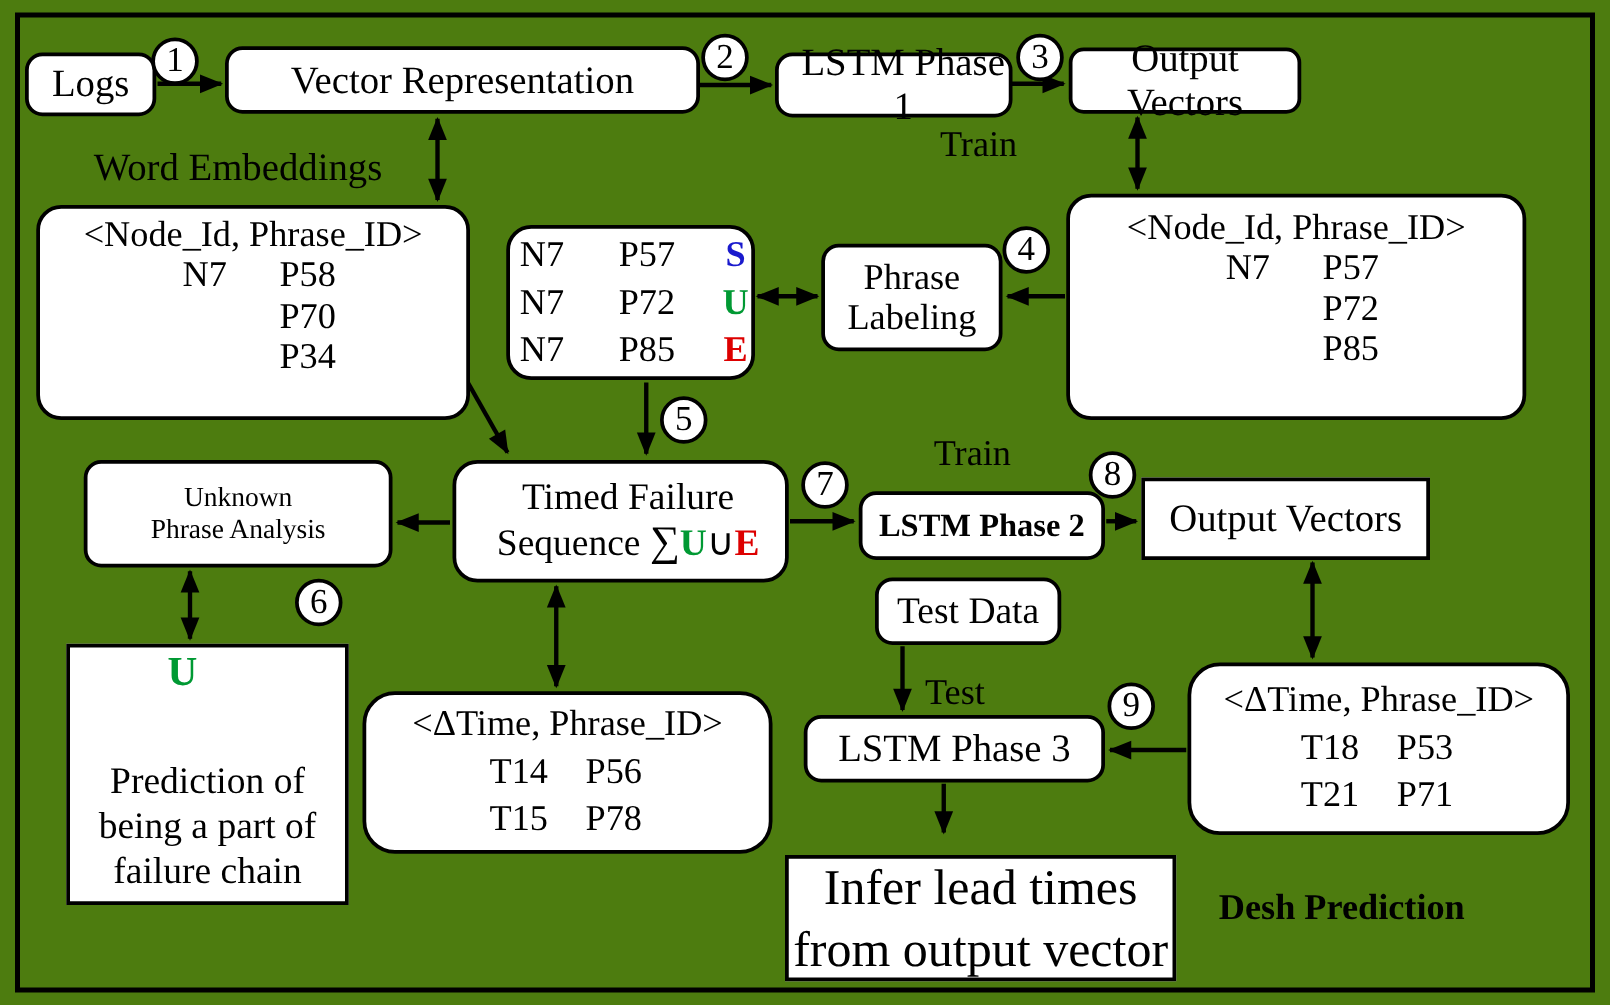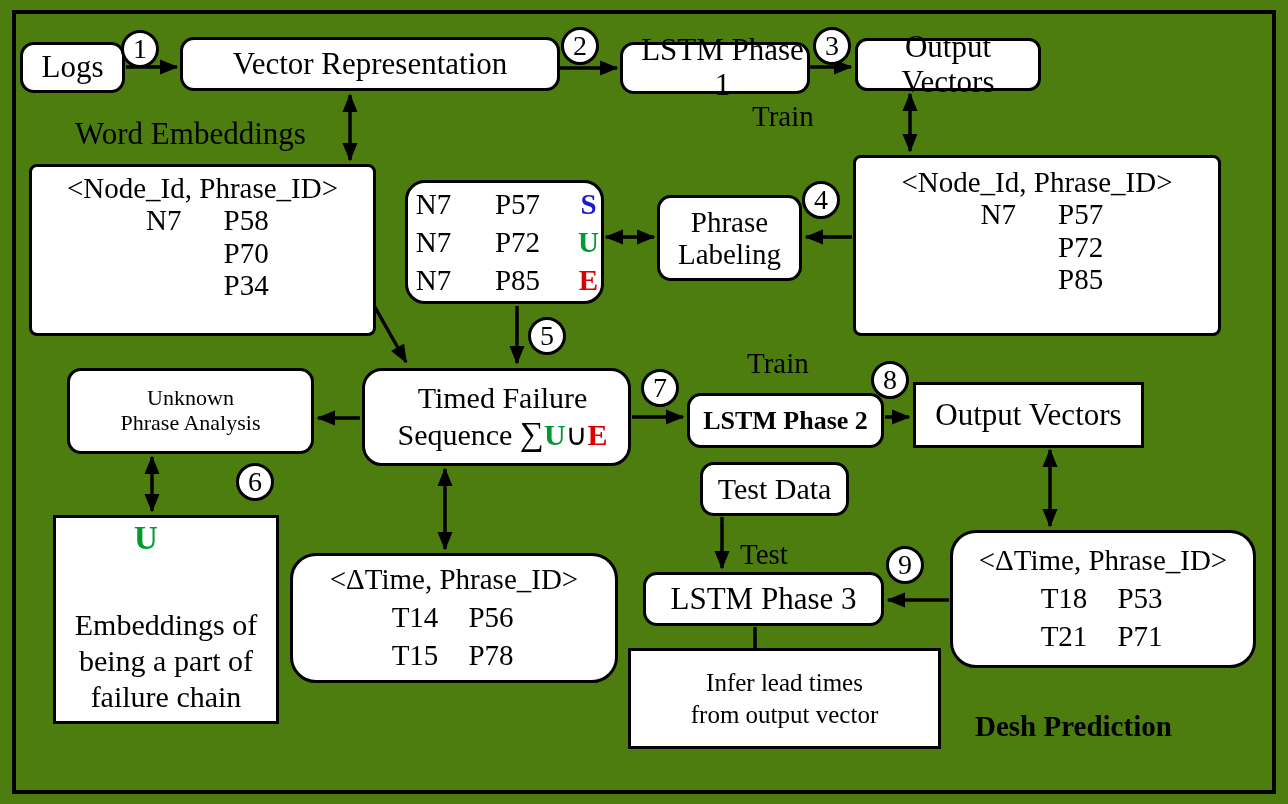--- a/index.html
+++ b/index.html
@@ -4,21 +4,21 @@
 <style>
   html,body{margin:0;padding:0;background:#fff;}
   #canvas{position:relative;width:1288px;height:804px;background:#4d7c0f;overflow:hidden;
           font-family:"Liberation Serif",serif;color:#000;}
   #frame{position:absolute;left:12px;top:10px;width:1256px;height:776px;border:4px solid #000;}
   #wires{position:absolute;left:0;top:0;width:1288px;height:804px;z-index:1;}
   .box{position:absolute;box-sizing:border-box;border:3px solid #000;background:#fff;
        display:flex;flex-direction:column;align-items:center;justify-content:center;
        text-align:center;line-height:1.12;z-index:2;}
   .rounded{border-radius:14px;}
-  .biground{border-radius:8px;}
+  .biground{border-radius:20px;}
   .sharp{border-radius:0;}
   .step{position:absolute;width:38px;height:38px;border:3px solid #000;border-radius:50%;
         background:#fff;display:flex;align-items:center;justify-content:center;
         font-size:28px;z-index:3;box-sizing:border-box;}
   .lbl{position:absolute;z-index:2;white-space:nowrap;}
   .pairgrid{display:grid;grid-template-columns:1fr 1fr;column-gap:42px;width:100%;}
   .pairgrid .c1{justify-self:end;}
   .pairgrid .c2{justify-self:start;}
   .triplerow{display:grid;grid-template-columns:56px 80px 30px;column-gap:16px;justify-content:center;}
   .tag{font-weight:bold;}
@@ -35,21 +35,21 @@
   #timed{left:362px;top:368px;width:269px;height:98px;font-size:30px;border-radius:20px;padding-left:12px;}
   #ubox{left:53px;top:515px;width:226px;height:209px;font-size:30px;}
   #ubox .uletter{position:absolute;top:2px;left:78px;font-size:33px;font-weight:bold;}
   #ubox .ultext{position:absolute;left:0;right:0;bottom:6px;line-height:1.2;}
   #dtl{left:290px;top:553px;width:328px;height:130px;font-size:29px;border-radius:26px;line-height:1.3;}
   #lstm2{left:687px;top:393px;width:197px;height:55px;font-size:26px;font-weight:bold;}
   #ov2{left:913px;top:382px;width:231px;height:66px;font-size:31px;}
   #testdata{left:700px;top:462px;width:149px;height:54px;font-size:30px;}
   #lstm3{left:643px;top:572px;width:241px;height:54px;font-size:31px;}
   #dtr{left:950px;top:530px;width:306px;height:138px;font-size:29px;border-radius:26px;line-height:1.3;}
-  #infer{left:628px;top:648px;width:313px;height:101px;font-size:25px;line-height:1.25;}
+  #infer{left:628px;top:684px;width:313px;height:101px;font-size:40px;line-height:1.25;}
   #desh{left:975px;top:710px;font-size:29px;font-weight:bold;}
   #word-emb{left:75px;top:116px;font-size:31px;}
   #train1{left:752px;top:100px;font-size:29px;}
   #train2{left:747px;top:347px;font-size:29px;}
   #test-lbl{left:740px;top:538px;font-size:29px;}
   #step1{left:121px;top:30px;}
   #step2{left:561px;top:27px;}
   #step3{left:813px;top:27px;}
   #step4{left:802px;top:181px;}
   #step5{left:528px;top:317px;}
@@ -172,21 +172,21 @@
   <div id="timed" class="box">
     <div>Timed Failure</div>
     <div>
       <span>Sequence </span><span style="font-size:1.12em;">∑</span><span class="tag" style="color: rgb(0, 153, 51);">U</span><span>∪</span><span class="tag" style="color: rgb(221, 0, 0);">E</span>
     </div>
   </div>
 
   <div id="ubox" class="box sharp">
     <span class="uletter" style="color: rgb(0, 153, 51);">U</span>
     <div class="ultext">
-      <div>Embeddings of</div>
+      <div>Prediction of</div>
       <div>being a part of</div>
       <div>failure chain</div>
     </div>
   </div>
 
   <div id="dtl" class="box">
     <div>&lt;ΔTime, Phrase_ID&gt;</div>
     <div class="tp">
       <span>T14</span>
       <span>P56</span>

